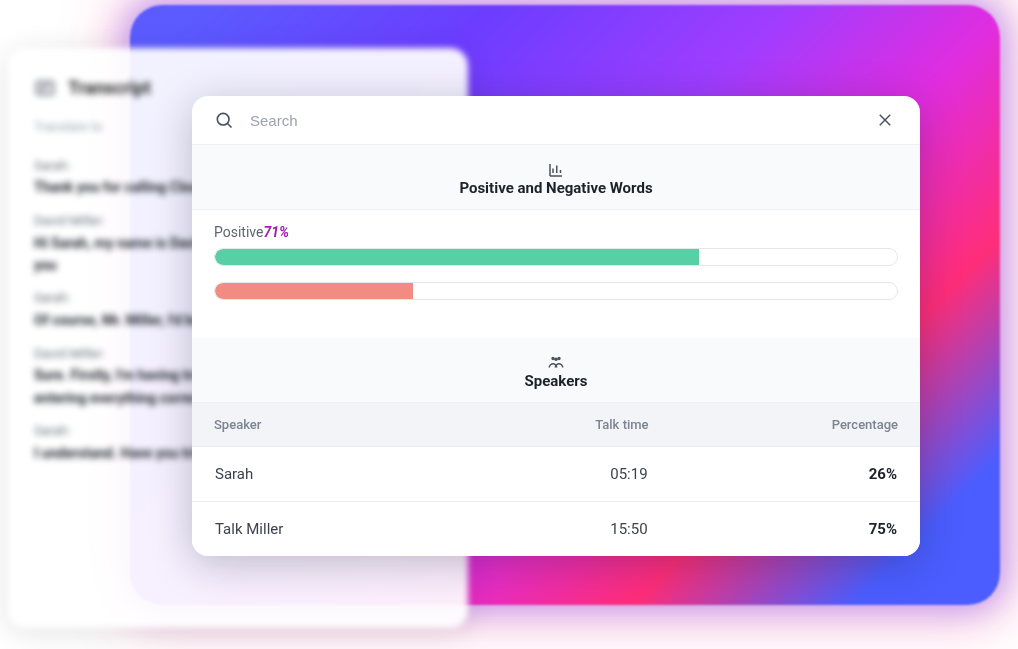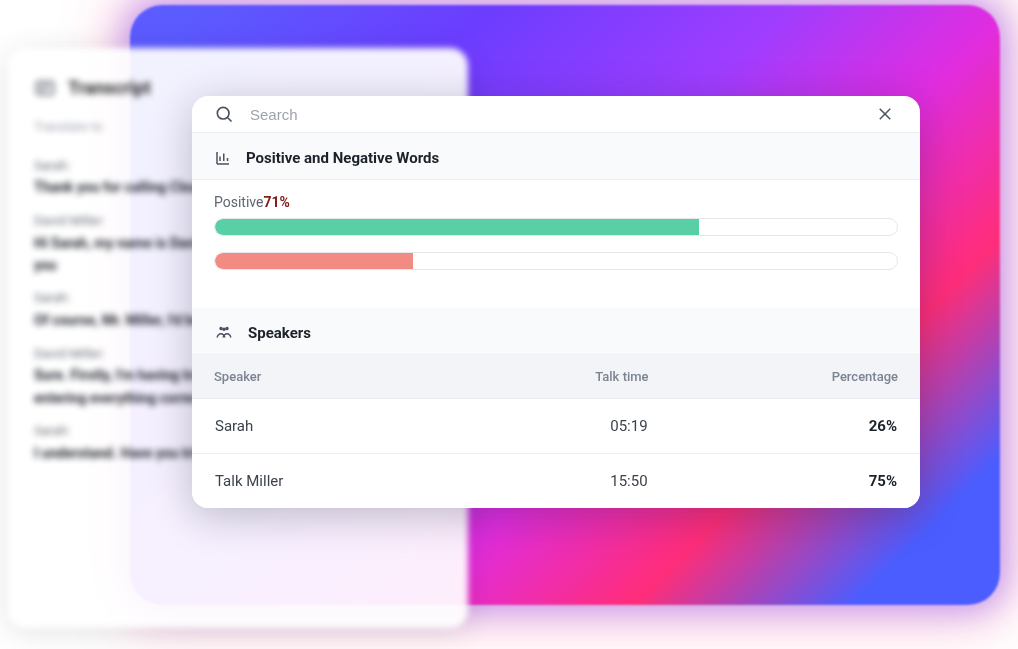--- a/index.html
+++ b/index.html
@@ -47,43 +47,44 @@
       left: 192px;
       width: 728px;
       background: #fff;
       border-radius: 16px;
       box-shadow: 0 8px 40px rgba(14,22,44,0.25);
       overflow: hidden;
     }
     .search-row {
       display: flex;
       align-items: center;
-      padding: 5px 22px;
+      padding: 11px 22px;
       border-bottom: 1px solid #edf0f3;
       gap: 16px;
     }
     .search-input {
       flex: 1;
       border: none;
       outline: none;
       font-size: 15px;
       color: #3a3f4a;
     }
     .search-input::placeholder { color:#9da3ad; }
     .close-btn { background:none; border:none; cursor:pointer; padding:4px; }
     .section-header {
-      display:flex; align-items:center; gap:14px;
+      display:flex; align-items:center; 
       padding: 16px 22px 12px 22px;
       font-weight:700; font-size:15px; color:#1c222b;
       background:#f9fafb;
       border-bottom:1px solid #edf0f3;
+      flex-direction:column;
     }
     .bars-wrap { padding: 14px 22px 22px 22px; background:#fff; }
     .bar-label-row { display:flex; justify-content:flex-start; font-size:14px; color:#5f6670; margin-bottom:8px; }
-    .bar-value { font-weight:700; color:#7f1d1d; }
+    .bar-value { font-weight:700; color:#a21caf;font-style:italic; }
     .bar-track {
       width:100%; height:18px; background:#fff;
       border:1px solid #e3e7ec; border-radius:10px; overflow:hidden;
       margin-bottom:16px;
     }
     .bar-fill { height:100%; border-radius:10px 0 0 10px; }
     .bar-pos { background:#59cfa5; }
     .bar-neg { background:#f28b82; }
     .speakers-table { width:100%; border-collapse:collapse; }
     .speakers-table th {

